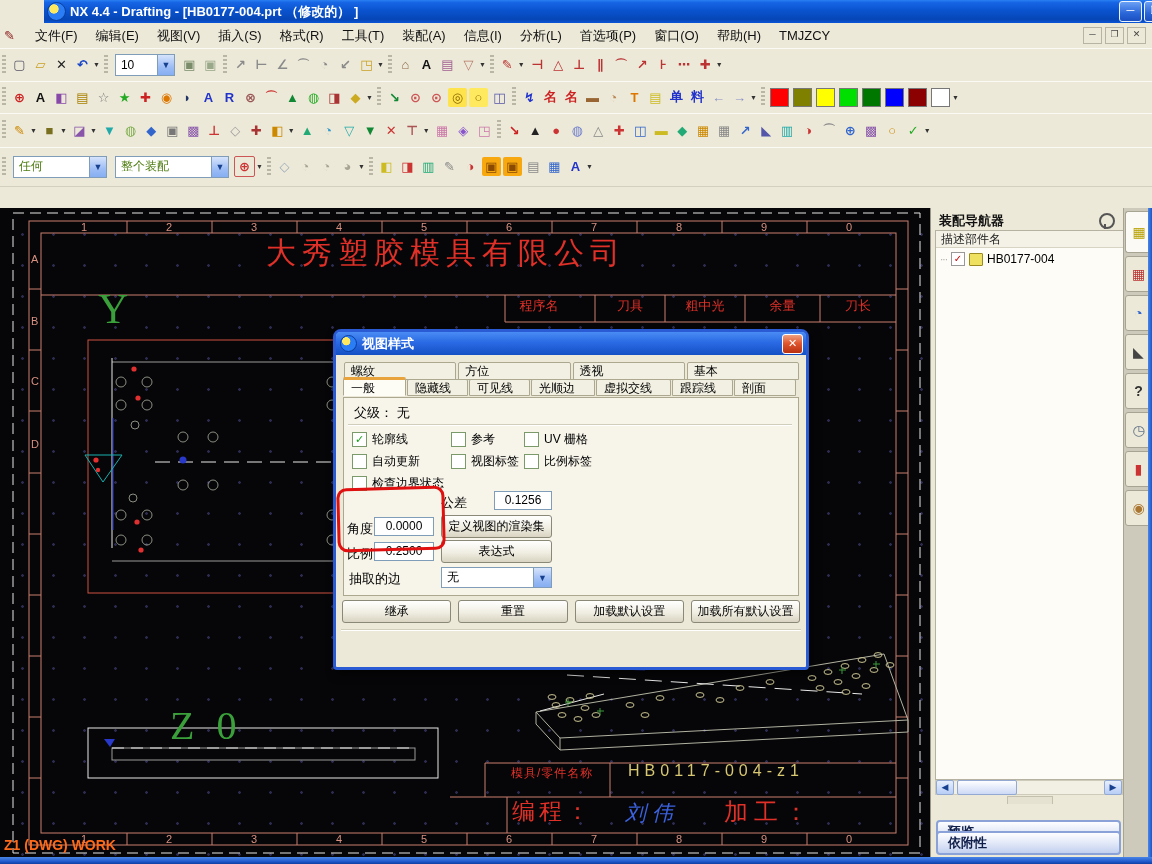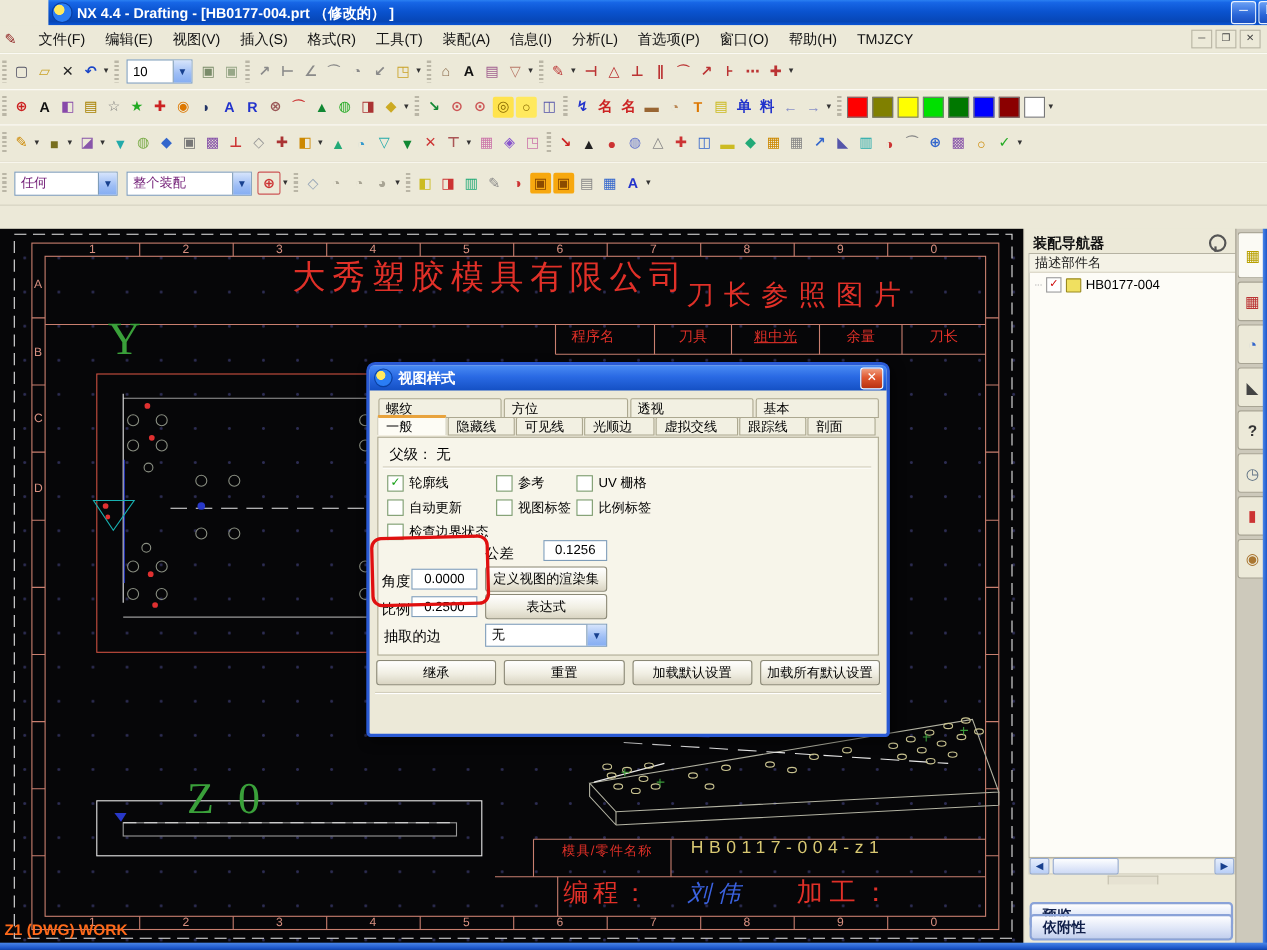--- a/index.html
+++ b/index.html
@@ -37,21 +37,21 @@
     font-size:13px;font-weight:bold;border-radius:2px;}
   .tb-caret{display:none;font-size:7px;color:#333;margin:0 2px 0 0;}
   .tb-caret.on{display:inline-block;}
   .swatch{width:17px;height:17px;margin:0 2px;border:1px solid #777;}
   .combo{height:20px;background:#fff;border:1px solid #7f9db9;display:flex;align-items:center;
     font-size:12px;margin:0 4px;}
   .combo .val{padding:0 20px 0 5px;flex:1;}
   .combo .arrow{width:16px;height:100%;border-left:1px solid #7f9db9;color:#17408f;font-size:9px;
     display:flex;align-items:center;justify-content:center;
     background:linear-gradient(180deg,#d6e4fb,#9dbdf5 60%,#86aef2);}
-  .combo.disabled .val{color:#701a75;}
+  .combo.disabled .val{color:#4d7c0f;}
   
   .promptbar{position:absolute;left:0;top:186px;width:1152px;height:22px;background:#ece9d8;
     border-bottom:1px solid #8a8775;display:flex;align-items:center;}
   .promptbar .txt{font-weight:bold;font-size:13px;padding-left:4px;}
   .promptbar .cell{position:absolute;left:1006px;top:2px;width:142px;height:17px;
     border:1px solid #c4c0b0;background:#f1eee0;}
   
   .drawing{position:absolute;left:0;top:208px;width:930px;height:656px;background:#060608;
     background-image:radial-gradient(circle,#2c2c52 1px,transparent 1.6px);
     background-size:31px 31px;background-position:7px 11px;overflow:hidden;}
@@ -716,29 +716,28 @@
         <ellipse cx="890" cy="457" rx="4" ry="2.4"></ellipse>
           <ellipse cx="846" cy="484" rx="4" ry="2.4"></ellipse>
           <ellipse cx="866" cy="478" rx="4" ry="2.4"></ellipse>
       </g>
       <g stroke="#3a9a3a">
         <path d="M565,494h7M568,491v7 M839,462h7M842,459v7 M873,456h7M876,453v7 M597,503h7M600,500v7"></path>
       </g>
     </svg>
 
     <div class="dtext red" style="left:266px;top:30px;font-size:30px;letter-spacing:6px;">大秀塑胶模具有限公司</div>
-    <div class="dtext red" style="left:624px;top:48px;font-size:25px;letter-spacing:9px;">刀长参照图片</div>
     <div class="dtext grn" style="left:98px;top:80px;font-size:42px;font-family:'Liberation Serif',serif;">Y</div>
     <div class="dtext grn" style="left:170px;top:498px;font-size:40px;letter-spacing:6px;font-family:'Liberation Serif',serif;">Z 0</div>
 
     <div>
 
     <div class="dtext red" style="top: 91px; font-size: 13px; text-align: center; left: 505px; width: 68px;">程序名</div>
         <div class="dtext red" style="top: 91px; font-size: 13px; text-align: center; left: 595px; width: 70px;">刀具</div>
-        <div class="dtext red" style="top: 91px; font-size: 13px; text-align: center; left: 665px; width: 80px; text-decoration: underline;">粗中光</div>
+        <div class="dtext red" style="top: 91px; font-size: 13px; text-align: center; left: 665px; width: 80px;">粗中光</div>
         <div class="dtext red" style="top: 91px; font-size: 13px; text-align: center; left: 745px; width: 75px;">余量</div>
         <div class="dtext red" style="top: 91px; font-size: 13px; text-align: center; left: 820px; width: 76px;">刀长</div>
       </div>
     <div>
 
     <div class="dtext salmon" style="top: 14px; font-size: 11px; left: 81px;">1</div>
         <div class="dtext salmon" style="top: 14px; font-size: 11px; left: 166px;">2</div>
         <div class="dtext salmon" style="top: 14px; font-size: 11px; left: 251px;">3</div>
         <div class="dtext salmon" style="top: 14px; font-size: 11px; left: 336px;">4</div>
         <div class="dtext salmon" style="top: 14px; font-size: 11px; left: 421px;">5</div>

